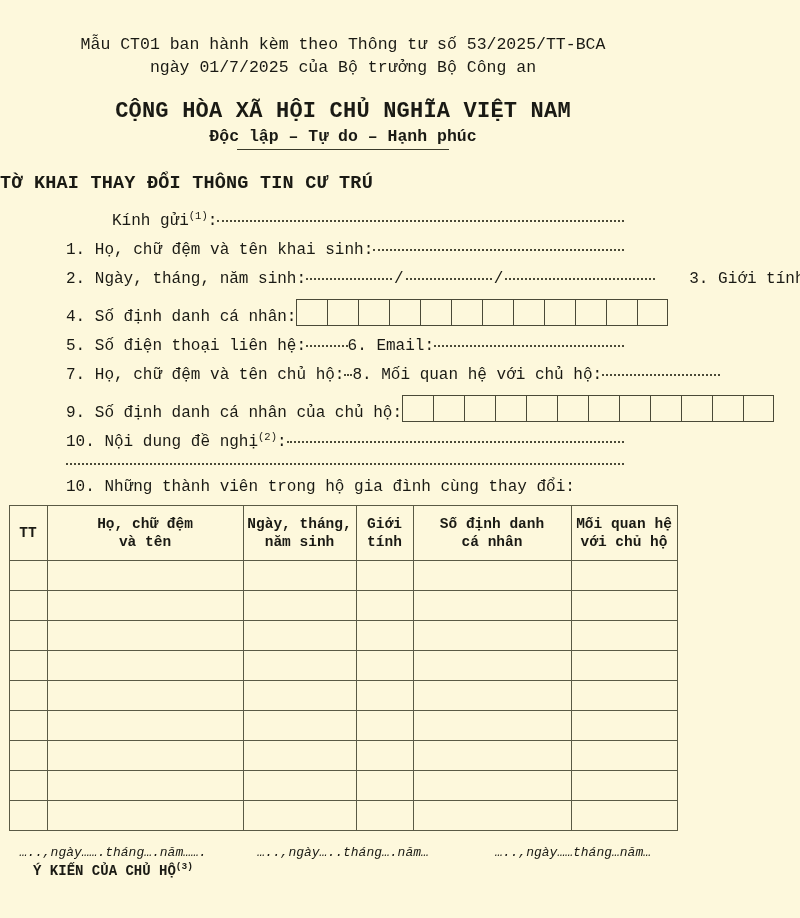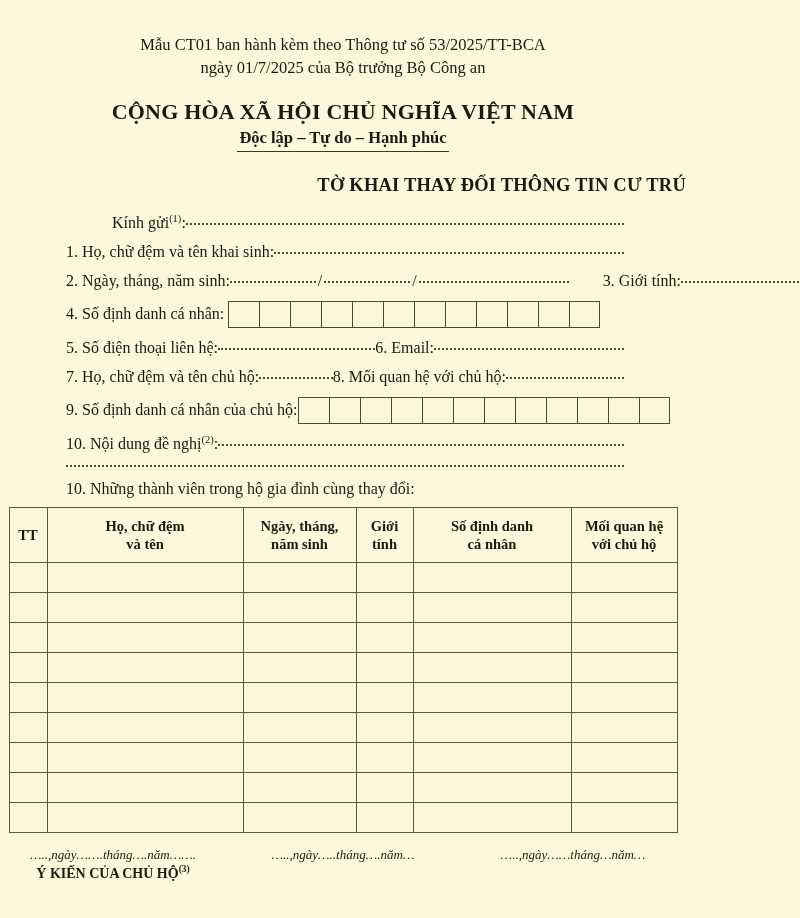--- a/index.html
+++ b/index.html
@@ -13,20 +13,21 @@
     font-family: "Liberation Serif", "DejaVu Serif", serif;
     color: #1a1a14;
     overflow: hidden;
     position: relative;
   }
   .page {
     width: 686px;
     height: 918px;
     position: relative;
     box-sizing: border-box;
+    font-family: Liberation Mono, monospace;
   }
 
   
   .doc-ref {
     text-align: center;
     font-size: 16.5px;
     line-height: 1.42;
     padding-top: 33px;
   }
   .doc-ref div { white-space: nowrap; }
@@ -46,21 +47,21 @@
     margin-top: 3px;
   }
   .motto-rule {
     width: 212px;
     height: 1px;
     background: #3a3a2a;
     margin: 3px auto 0 auto;
   }
 
   .form-title {
-    text-align: right;
+    text-align: left;
     font-size: 18.5px;
     font-weight: bold;
     margin-top: 23px;
     letter-spacing: .2px;
   }
 
   
   .fields {
     margin-top: 18px;
     padding: 0 62px 0 66px;
@@ -89,21 +90,21 @@
   .slash { flex: 0 0 auto; padding: 0 2px; }
   sup {
     font-size: 10.5px;
     vertical-align: super;
     line-height: 0;
   }
 
   
   .boxrow {
     display: flex;
-    align-items: center;
+    align-items: flex-end;
     margin-bottom: 11px;
     white-space: nowrap;
   }
   .boxrow .lbl { flex: 0 0 auto; }
   .boxes {
     display: flex;
     margin-left: auto;
   }
   .boxes.id4 { margin-right: 24px; }
   .boxes.id9 { margin-right: 0px; }

